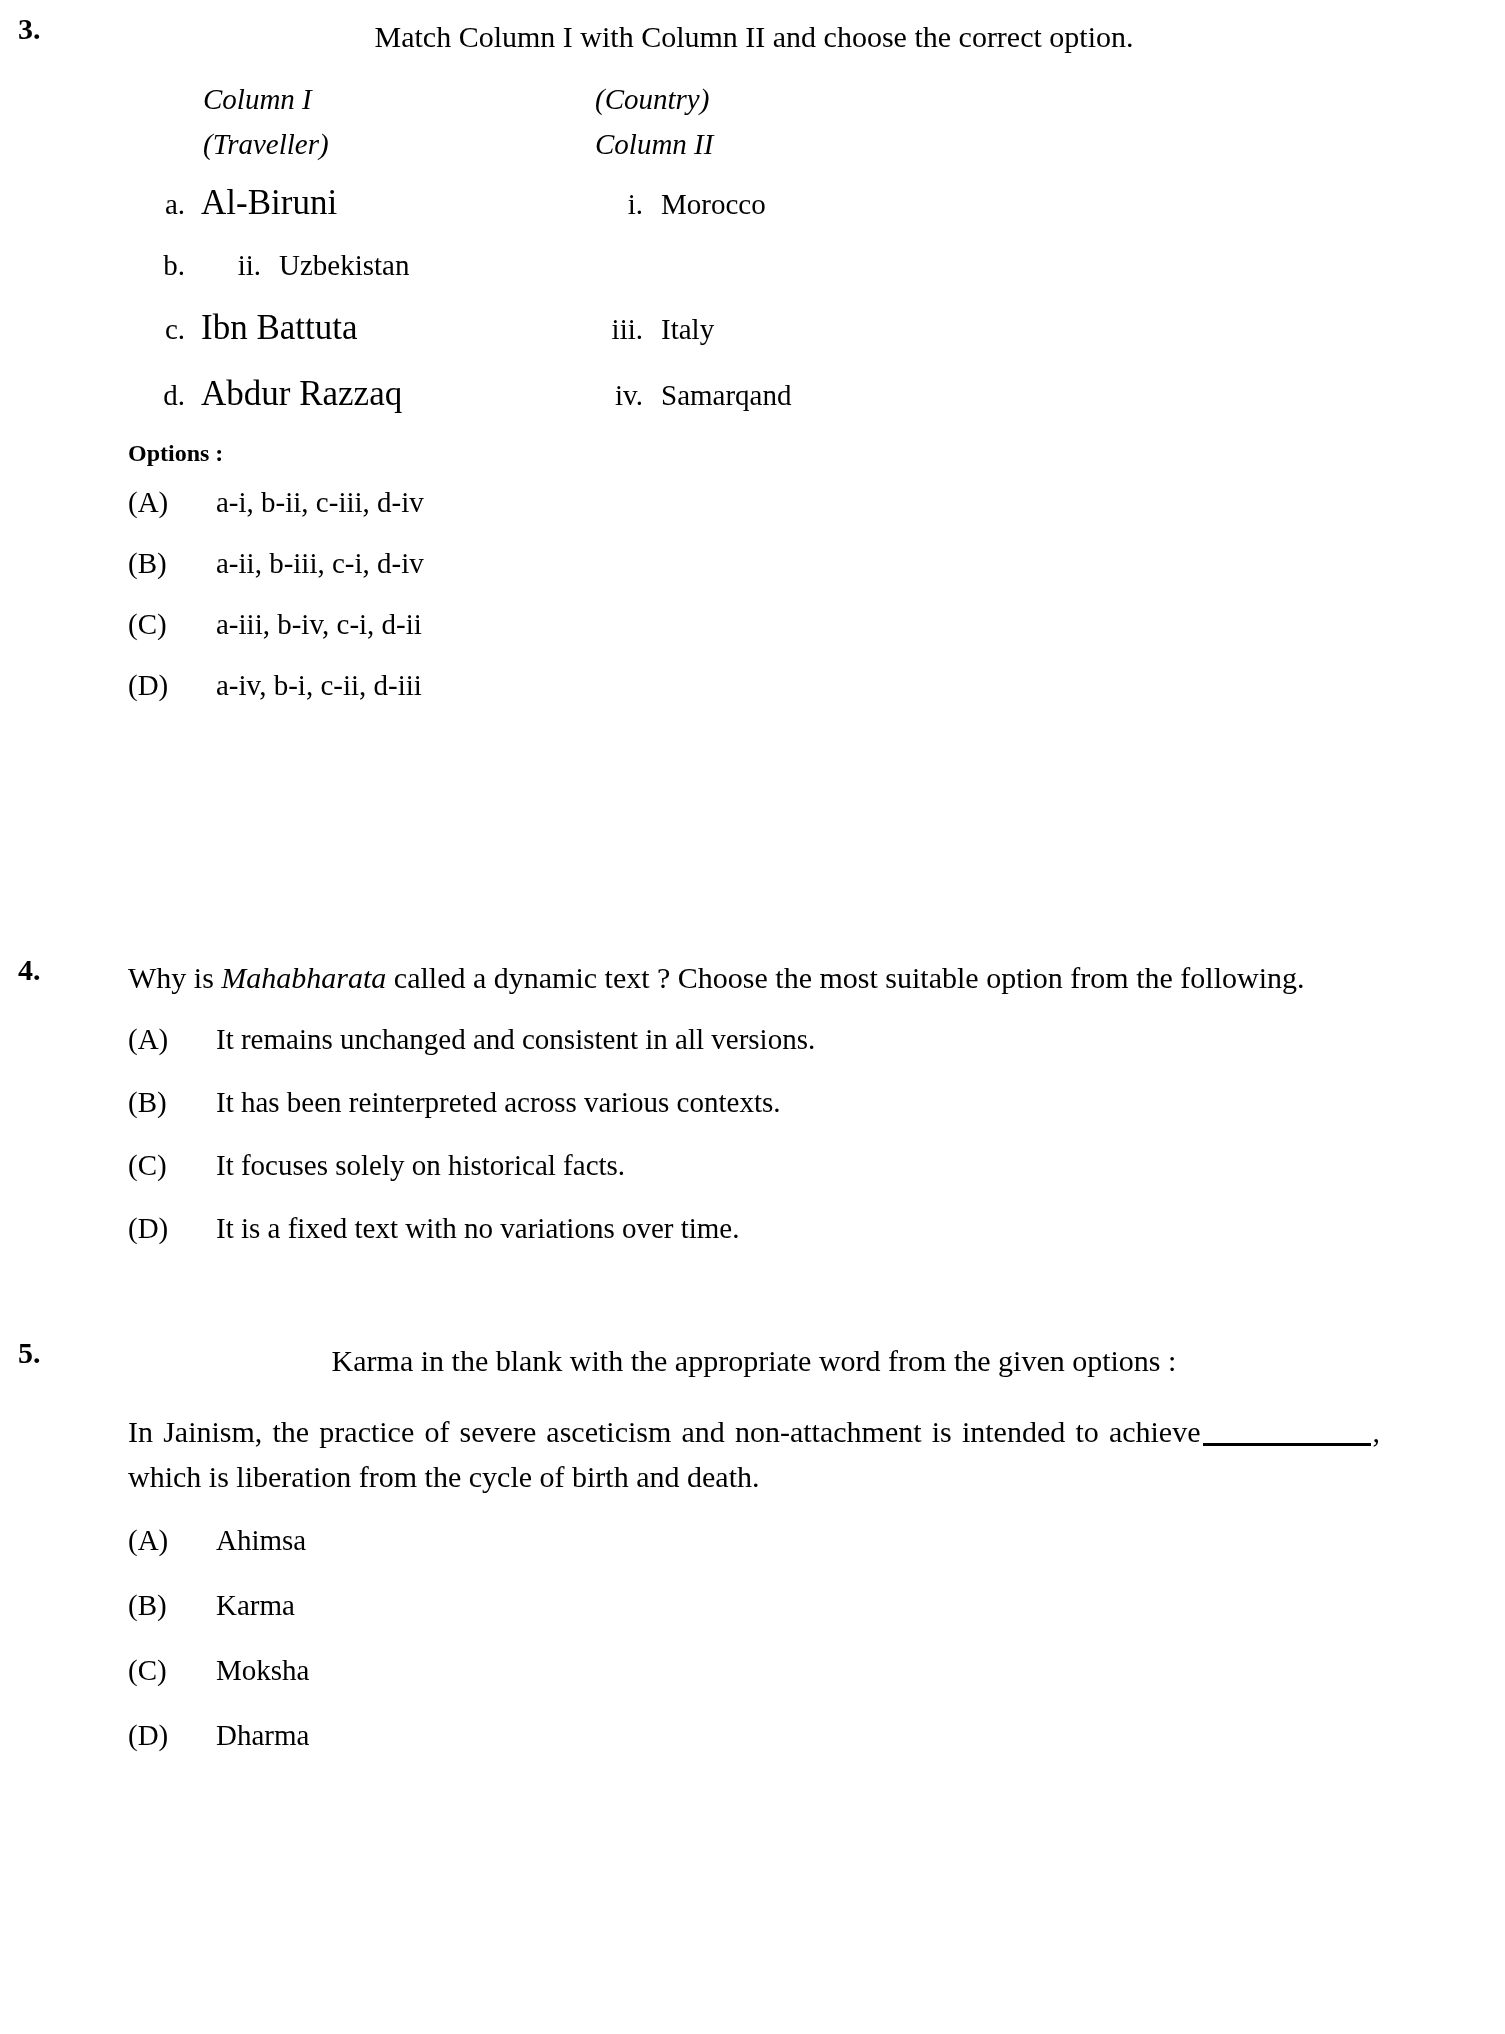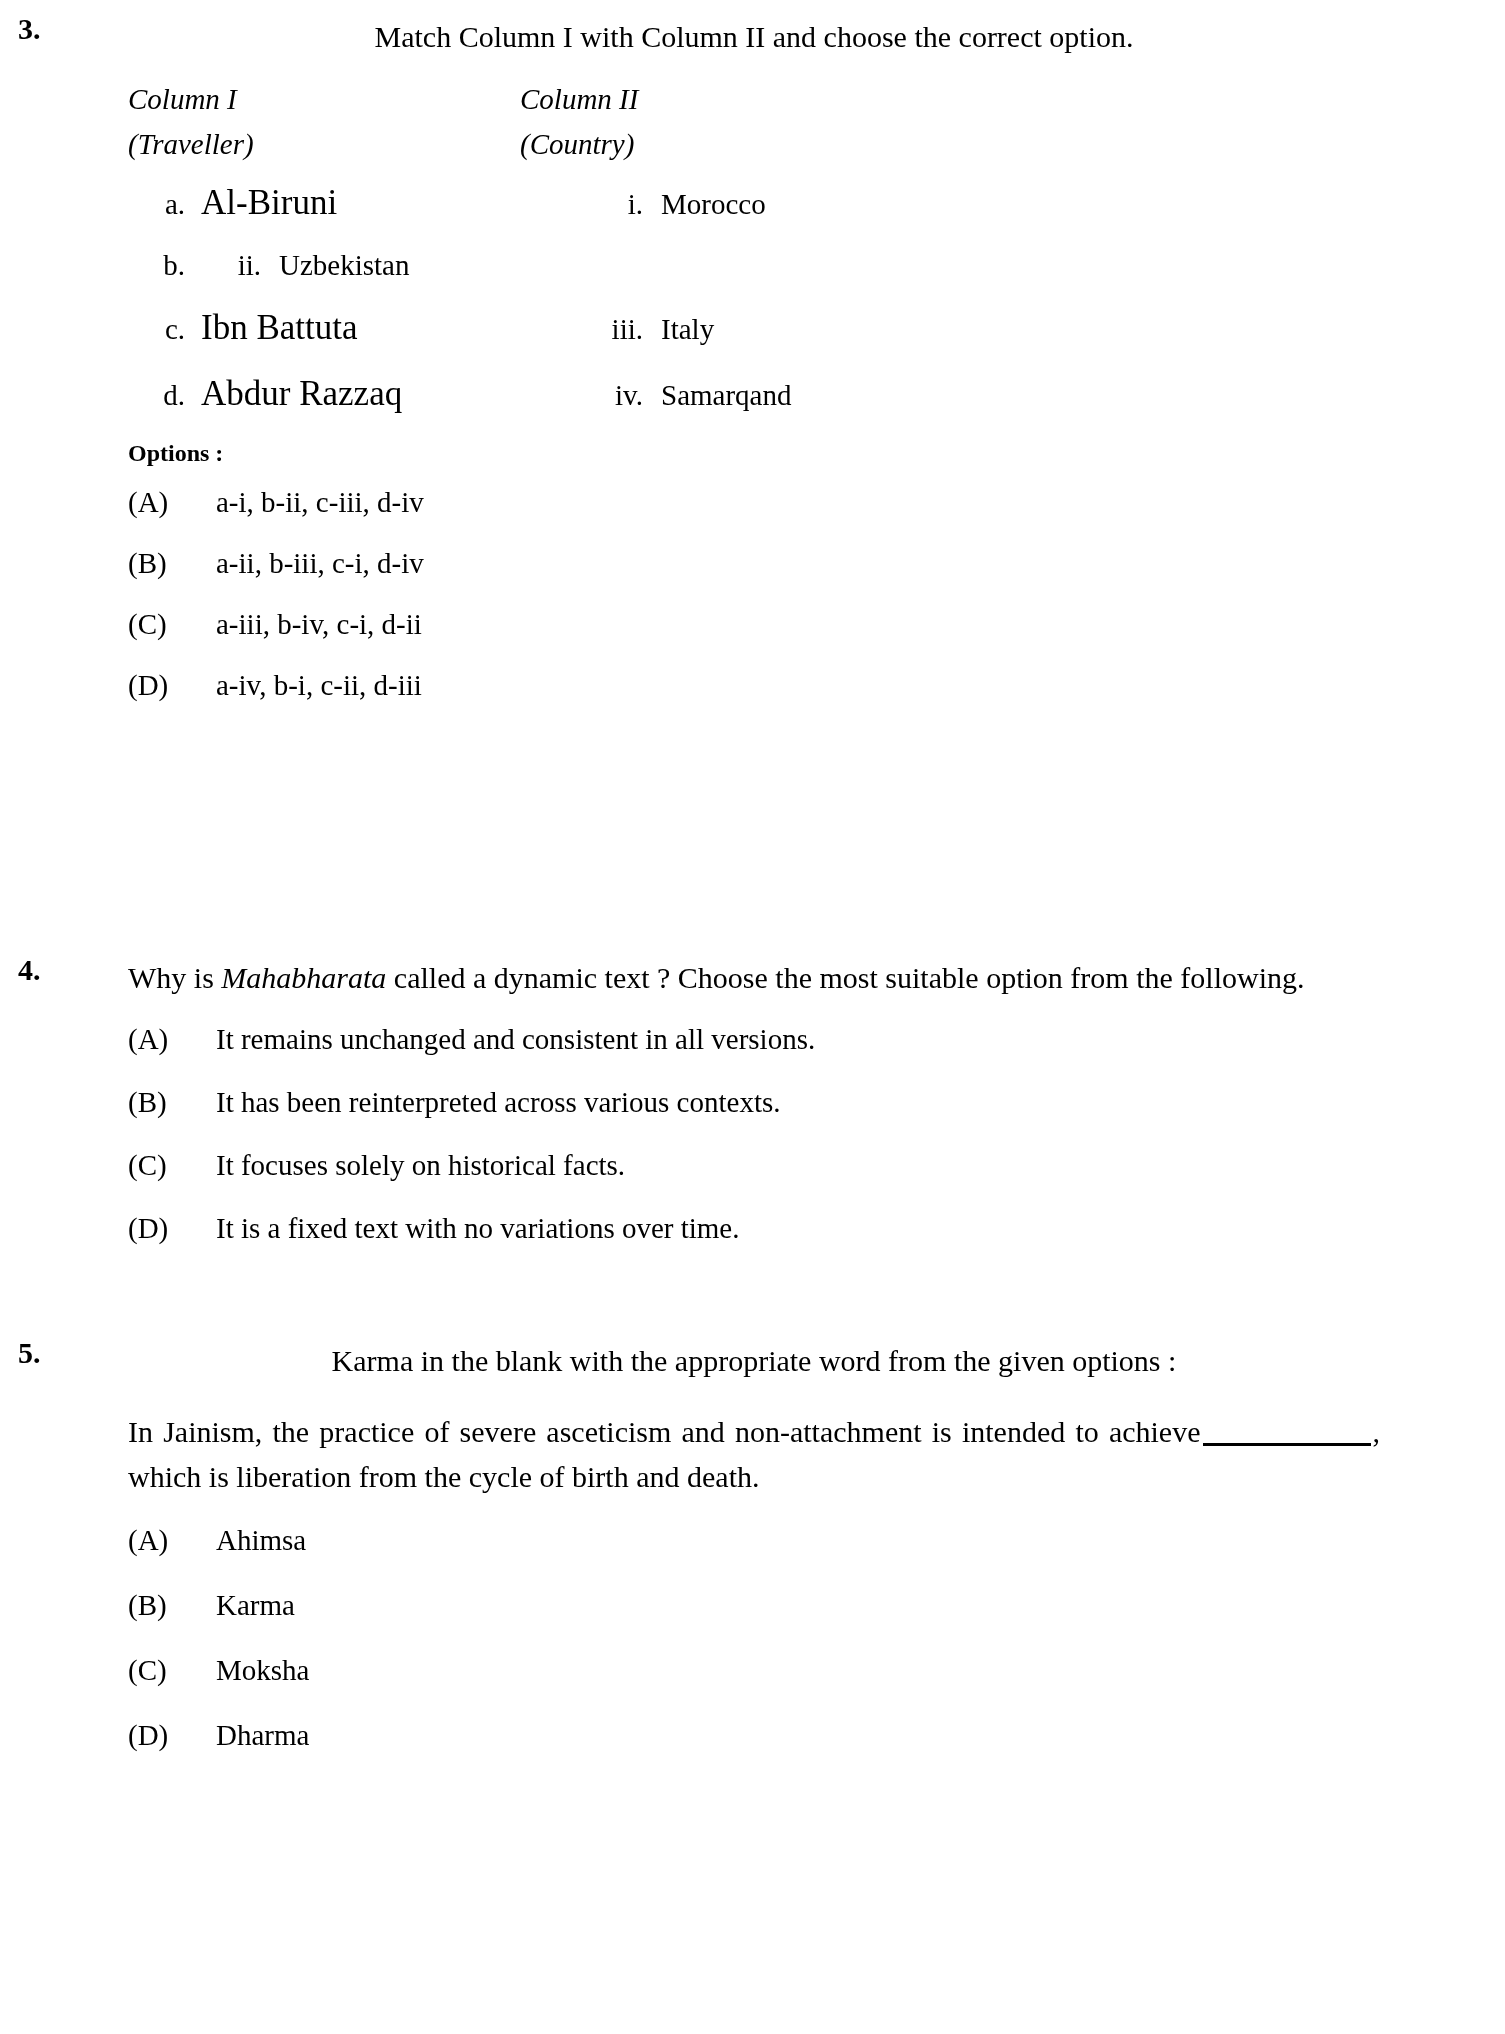--- a/index.html
+++ b/index.html
@@ -53,20 +53,21 @@
   .q-stem.left {
     text-align: center;
   }
   .q-stem em {
     font-style: italic;
   }
 
   
   .match-head {
     margin-top: 18px;
+    margin-left: 75px;
     display: flex;
   }
   .match-head .col {
     font-style: italic;
     font-size: 29px;
     line-height: 1.55;
   }
   .mh-c1 { width: 392px; }
   .mh-c2 { width: 392px; }
 
@@ -170,22 +171,22 @@
     <div class="q-num">3.</div>
     <div class="q-body">
       <div class="q-stem left">Match Column I with Column II and choose the correct option.</div>
 
       <div class="match-head">
         <div class="col mh-c1">
           <div>Column I</div>
           <div>(Traveller)</div>
         </div>
         <div class="col mh-c2">
+          <div>(Country)</div>
           <div>Column II</div>
-          <div>(Country)</div>
         </div>
       </div>
 
       <div class="match-rows">
         <div class="match-row">
           <div class="mr-lbl">a.</div>
           <div class="mr-val">Al-Biruni</div>
           <div class="mr-lbl2">i.</div>
           <div class="mr-val2">Morocco</div>
         </div>

